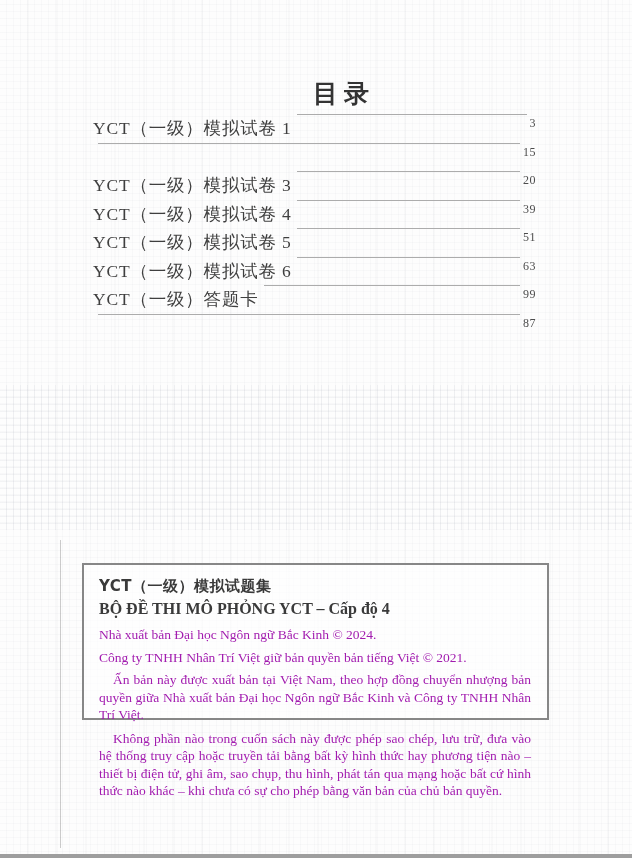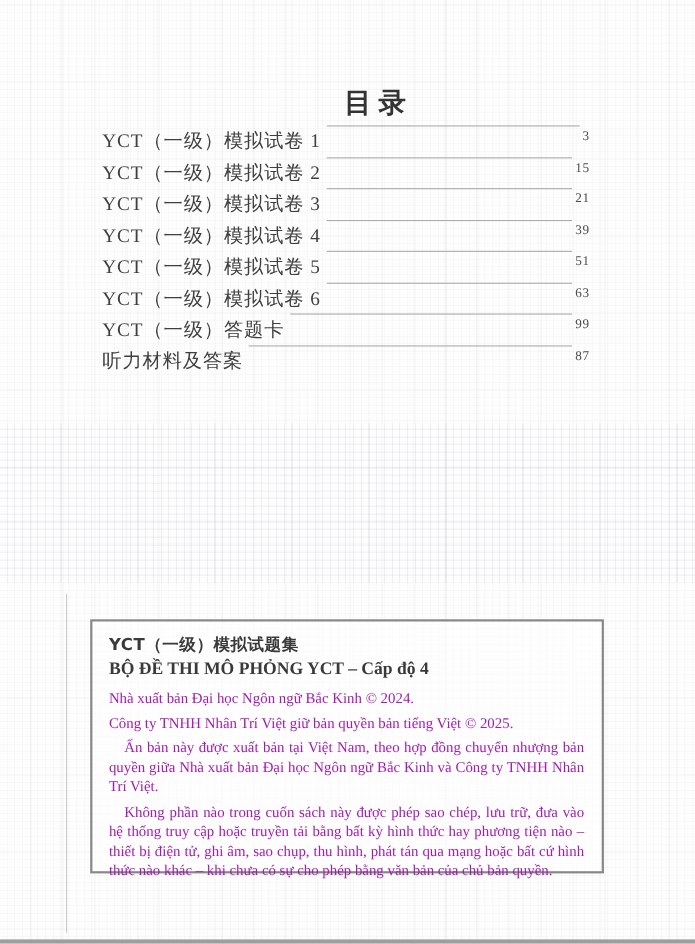--- a/index.html
+++ b/index.html
@@ -74,21 +74,21 @@
     margin: 0 3px 0 5px;
     transform: translateY(-2px);
     min-width: 20px;
   }
   .toc-page {
     font-size: 12px; color: #4c4c4c; white-space: nowrap;
     letter-spacing: 0.5px;
   }
 
   .copyright-box {
-    position: absolute; left: 82px; top: 563px; width: 467px; height: 231px;
+    position: absolute; left: 82px; top: 563px; width: 467px; height: 157px;
     border: 2px solid #878787;
     background: rgba(255,255,255,0.6);
     padding: 12px 16px 10px 15px;
   }
   .cb-title-zh {
     font-family: "DejaVu Sans", "Liberation Sans", sans-serif;
     font-size: 15px; font-weight: 700; color: #3a3a3a;
     letter-spacing: 0.5px;
     margin-bottom: 4px;
   }
@@ -118,28 +118,27 @@
 <h1 class="page-title">目录</h1>
 
 <div class="toc" id="toc-list">
 
 <div class="toc-row">
       <span class="toc-label">YCT（一级）模拟试卷 1</span>
       <span class="toc-leader"></span>
       <span class="toc-page">3</span>
     </div>
     <div class="toc-row">
-      <span class="toc-label">YCT（一级）模拟试卷 2</span>
       <span class="toc-leader"></span>
       <span class="toc-page">15</span>
     </div>
     <div class="toc-row">
       <span class="toc-label">YCT（一级）模拟试卷 3</span>
       <span class="toc-leader"></span>
-      <span class="toc-page">21</span>
+      <span class="toc-page">20</span>
     </div>
     <div class="toc-row">
       <span class="toc-label">YCT（一级）模拟试卷 4</span>
       <span class="toc-leader"></span>
       <span class="toc-page">39</span>
     </div>
     <div class="toc-row">
       <span class="toc-label">YCT（一级）模拟试卷 5</span>
       <span class="toc-leader"></span>
       <span class="toc-page">51</span>
@@ -148,31 +147,30 @@
       <span class="toc-label">YCT（一级）模拟试卷 6</span>
       <span class="toc-leader"></span>
       <span class="toc-page">63</span>
     </div>
     <div class="toc-row">
       <span class="toc-label">YCT（一级）答题卡</span>
       <span class="toc-leader"></span>
       <span class="toc-page">99</span>
     </div>
     <div class="toc-row">
-      <span class="toc-label">听力材料及答案</span>
       <span class="toc-leader"></span>
       <span class="toc-page">87</span>
     </div>
   </div>
 
 <div class="copyright-box">
   <div class="cb-title-zh">YCT（一级）模拟试题集</div>
   <div class="cb-title-vi">BỘ ĐỀ THI MÔ PHỎNG YCT – Cấp độ 4</div>
   <div id="cb-paragraphs">
 
   <p class="cb-p">Nhà xuất bản Đại học Ngôn ngữ Bắc Kinh © 2024.</p>
-      <p class="cb-p">Công ty TNHH Nhân Trí Việt giữ bản quyền bản tiếng Việt © 2025.</p>
+      <p class="cb-p">Công ty TNHH Nhân Trí Việt giữ bản quyền bản tiếng Việt © 2021.</p>
       <p class="cb-p indent">Ấn bản này được xuất bản tại Việt Nam, theo hợp đồng chuyển nhượng bản quyền giữa Nhà xuất bản Đại học Ngôn ngữ Bắc Kinh và Công ty TNHH Nhân Trí Việt.</p>
       <p class="cb-p indent">Không phần nào trong cuốn sách này được phép sao chép, lưu trữ, đưa vào hệ thống truy cập hoặc truyền tải bằng bất kỳ hình thức hay phương tiện nào – thiết bị điện tử, ghi âm, sao chụp, thu hình, phát tán qua mạng hoặc bất cứ hình thức nào khác – khi chưa có sự cho phép bằng văn bản của chủ bản quyền.</p>
     </div>
 </div>
 
 <div class="bottom-edge"></div>
 
 </body></html>

